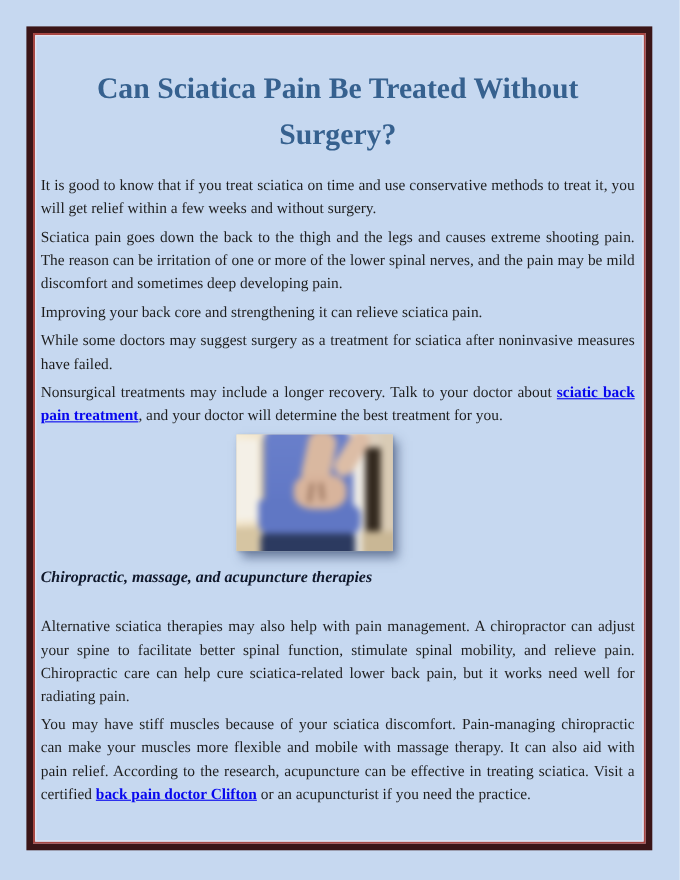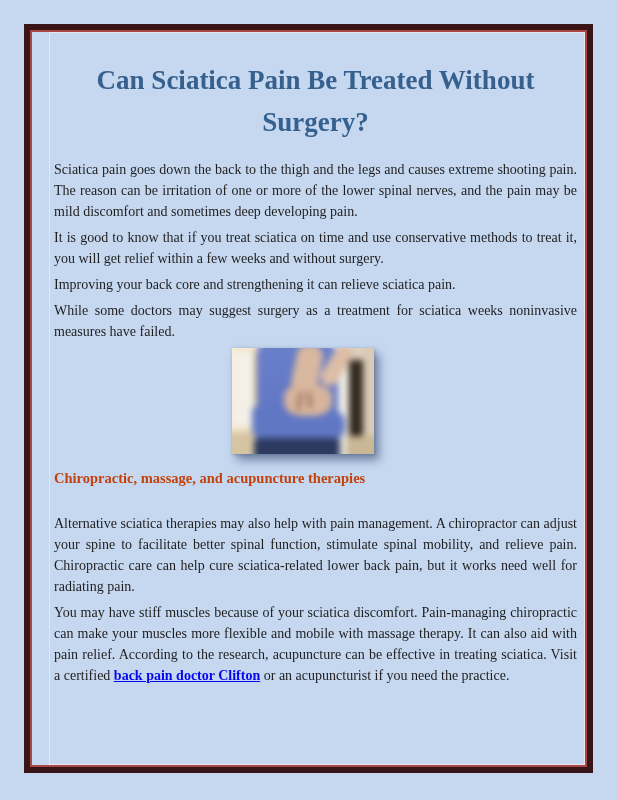--- a/index.html
+++ b/index.html
@@ -11,21 +11,20 @@
     overflow:hidden;
   }
   .frame{
     position:absolute;left:24px;top:24px;width:569px;height:749px;
     box-sizing:border-box;
     border:6px solid #3a1517;
   }
   .frame-inner{
     width:100%;height:100%;box-sizing:border-box;
     border:2px solid #a84743;
-    padding-left:17px;
   }
   .content{
     width:100%;height:100%;box-sizing:border-box;
     border:1px solid #e9e6ef;
     background:#c6d8f0;
     padding:26px 7px 0 4px;
     overflow:hidden;
   }
   h1.title{
     font-size:27px;line-height:42px;font-weight:bold;
@@ -35,22 +34,23 @@
   p.body{
     font-size:14px;line-height:21px;color:#1e1e1e;
     margin:0 0 5px 0;
     text-align:justify;
   }
   a.doclink{
     color:#0707ee;font-weight:bold;text-decoration:underline;cursor:pointer;
   }
   h2.subhead{
     font-size:14.5px;line-height:21px;font-weight:bold;
-    color:#c2410c;
+    color:#0f172a;
     margin:14px 0 24px 0;
+    font-style:italic;
   }
   
   .figure{
     position:relative;width:142px;height:106px;
     margin:6px 0 8px 178px;
     overflow:hidden;
     box-shadow:5px 6px 9px rgba(96,114,148,.85), 1px 1px 3px rgba(96,114,148,.5);
     background:#ecdfc6;
   }
   .ph{position:absolute;inset:-8px;filter:blur(3px);}
@@ -74,28 +74,29 @@
 </head>
 <body>
 
 <div class="page">
   <div class="frame">
     <div class="frame-inner">
       <div class="content">
 
         <h1 class="title">Can Sciatica Pain Be Treated Without Surgery?</h1>
 
+        <p class="body">It is good to know that if you treat sciatica on time and use conservative methods to treat it, you will get relief within a few weeks and without surgery.</p>
+
         <p class="body">Sciatica pain goes down the back to the thigh and the legs and causes extreme shooting pain. The reason can be irritation of one or more of the lower spinal nerves, and the pain may be mild discomfort and sometimes deep developing pain.</p>
-
-        <p class="body">It is good to know that if you treat sciatica on time and use conservative methods to treat it, you will get relief within a few weeks and without surgery.</p>
 
         <p class="body">Improving your back core and strengthening it can relieve sciatica pain.</p>
 
-        <p class="body">While some doctors may suggest surgery as a treatment for sciatica weeks noninvasive measures have failed.</p>
+        <p class="body">While some doctors may suggest surgery as a treatment for sciatica after noninvasive measures have failed.</p>
 
+        <p class="body"><span>Nonsurgical treatments may include a longer recovery. Talk to your doctor about </span><a class="doclink">sciatic back pain treatment</a><span>, and your doctor will determine the best treatment for you.</span></p>
 
         <div class="figure">
           <div class="ph">
             <div class="ph-bg"></div>
             <div class="ph-doorL"></div>
             <div class="ph-floorL"></div>
             <div class="ph-pillar"></div>
             <div class="ph-doorway"></div>
             <div class="ph-edgeR"></div>
             <div class="ph-floorR"></div>

